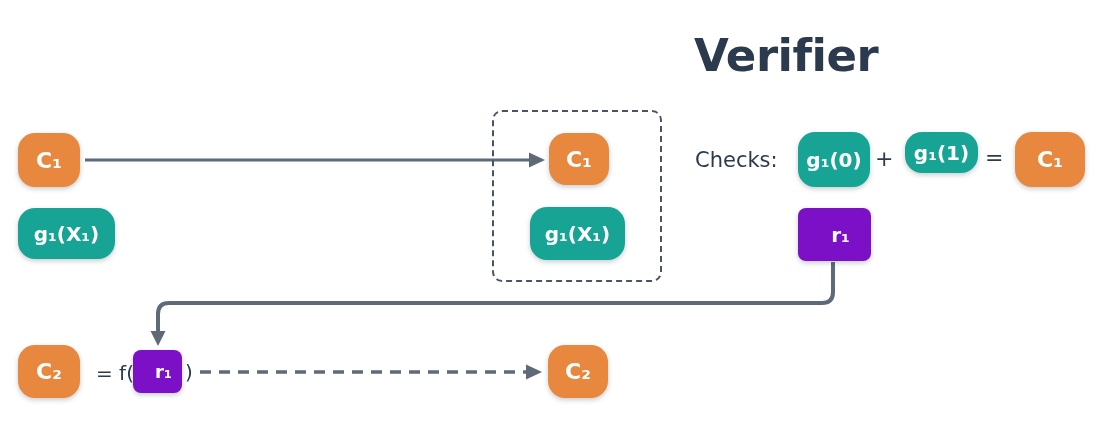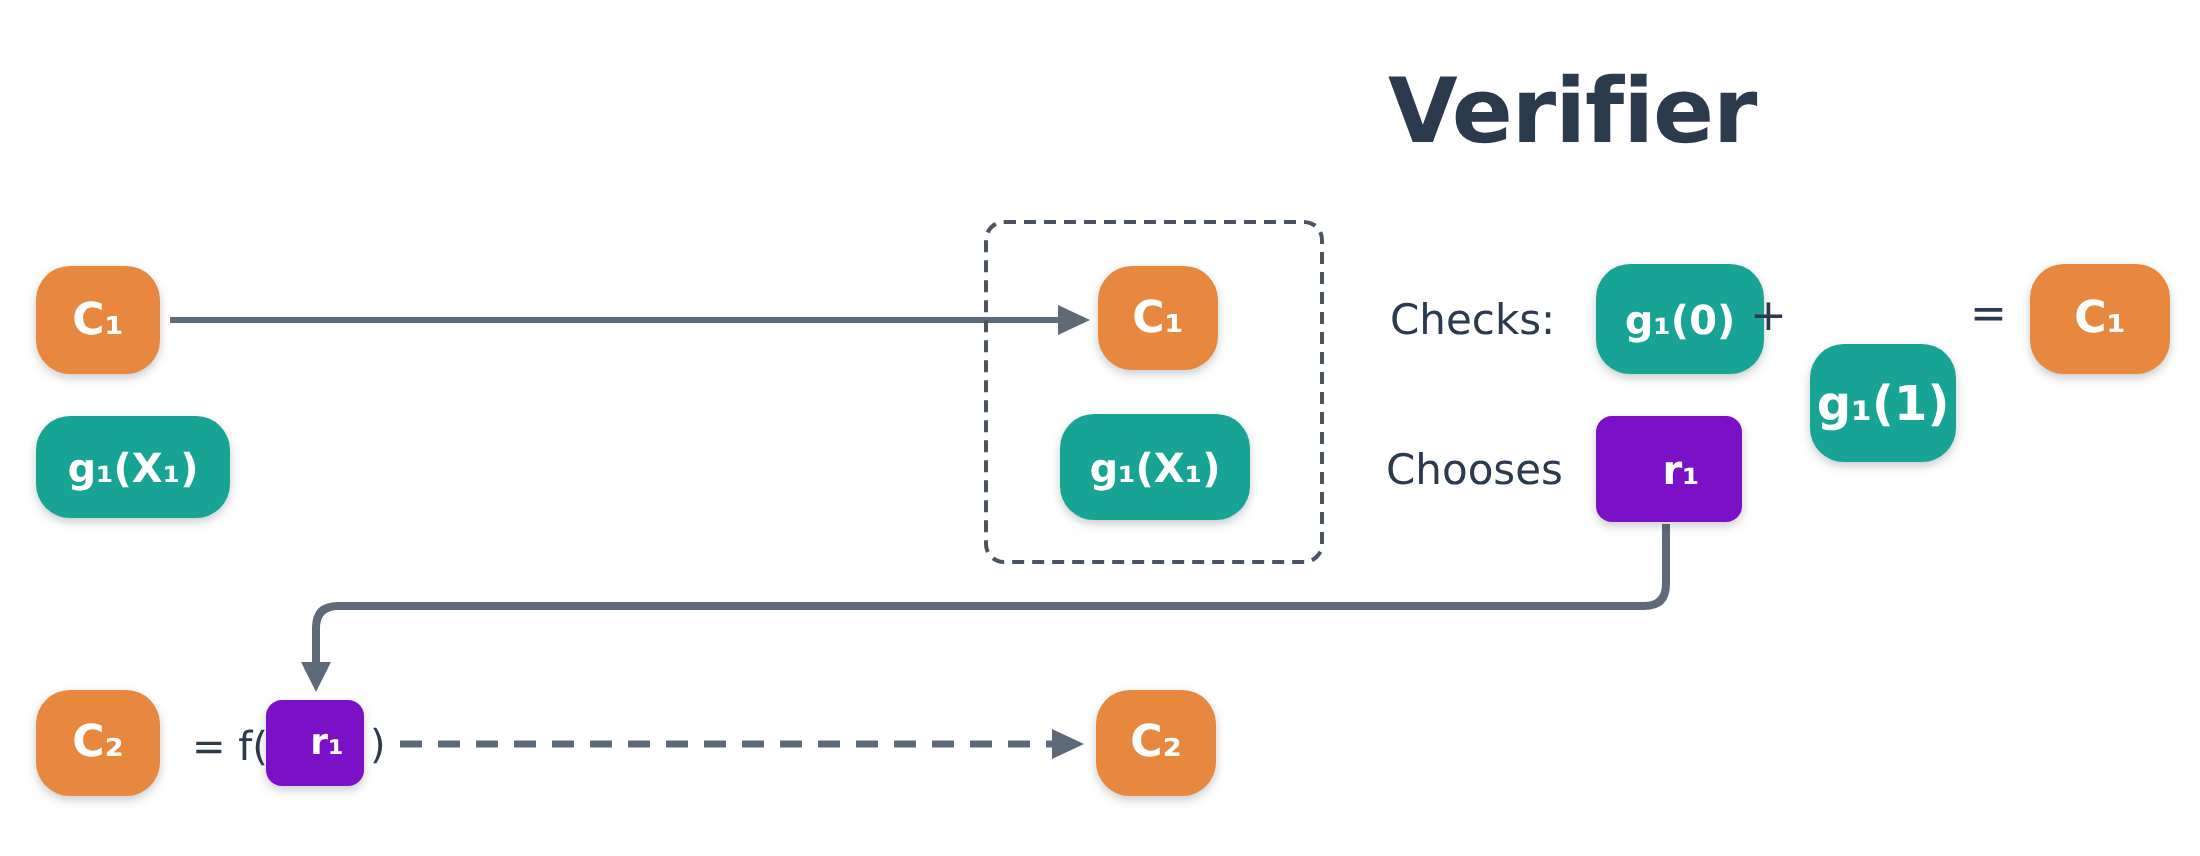--- a/index.html
+++ b/index.html
@@ -91,27 +91,26 @@
   </svg>
 
   <div class="box orange" style="left:18px; top:133px; width:62px; height:54px;">C₁</div>
   <div class="box teal" style="left:18px; top:208px; width:97px; height:51px; font-size:20px;">g₁(X₁)</div>
 
   <div class="dashed-rect"></div>
   <div class="box orange" style="left:549px; top:133px; width:60px; height:52px;">C₁</div>
   <div class="box teal" style="left:530px; top:207px; width:95px; height:53px; font-size:20px;">g₁(X₁)</div>
 
   <div class="txt" style="left:695px; top:147px;">Checks:</div>
-  <div class="box teal" style="left:798px; top:132px; width:84px; height:55px; font-size:20px;">g₁(0)</div>
+  <div class="box teal" style="left:798px; top:132px; width:72px; height:55px; font-size:20px;">g₁(0)</div>
   <div class="txt op" style="left:875px; top:146px;">+</div>
-  <div class="box teal" style="left:905px; top:132px; width:73px; height:59px; font-size:24px;margin-top:40px;">g₁(1)</div>
+  <div class="box teal" style="left:905px; top:132px; width:73px; height:41px; font-size:20px;">g₁(1)</div>
   <div class="txt op" style="left:985px; top:145px;">=</div>
   <div class="box orange" style="left:1015px; top:132px; width:70px; height:55px;">C₁</div>
 
-  <div class="txt" style="left:693px; top:222px;">Chooses</div>
   <div class="box purple" style="left:798px; top:208px; width:73px; height:53px; font-size:20px;">r₁</div>
 
   <div class="box orange" style="left:18px; top:345px; width:62px; height:53px;">C₂</div>
   <div class="txt" style="left:96px; top:360px; font-size:20px;">= f(</div>
   <div class="box purple small" style="left:133px; top:350px; width:49px; height:43px;">r₁</div>
   <div class="txt" style="left:185px; top:359px; font-size:20px;">)</div>
   <div class="box orange" style="left:548px; top:345px; width:60px; height:53px;">C₂</div>
 
 </div>
 

